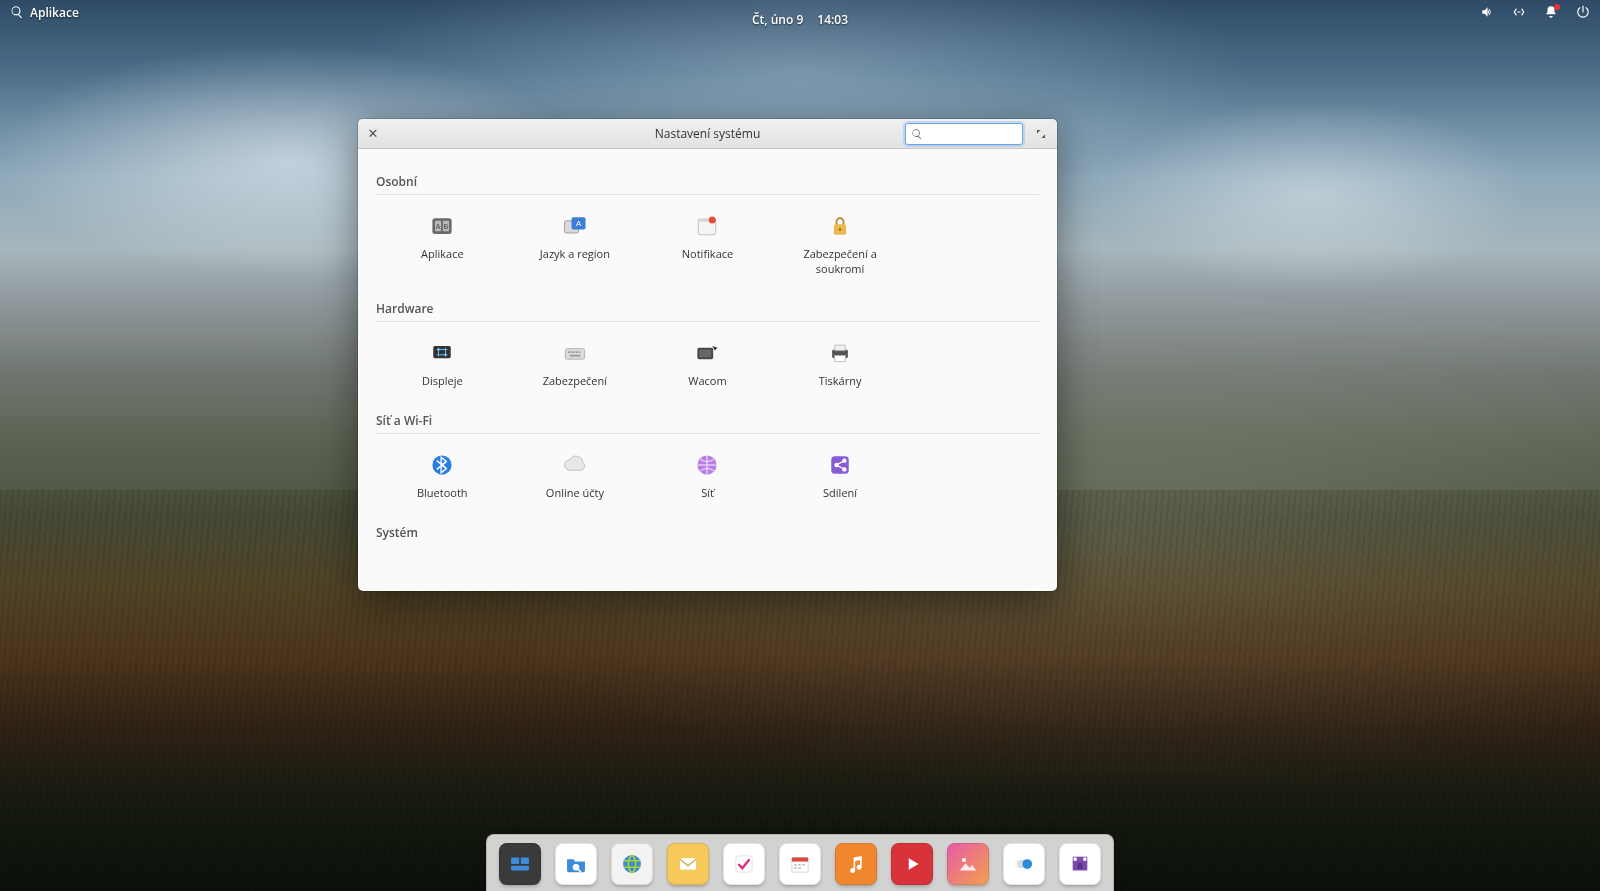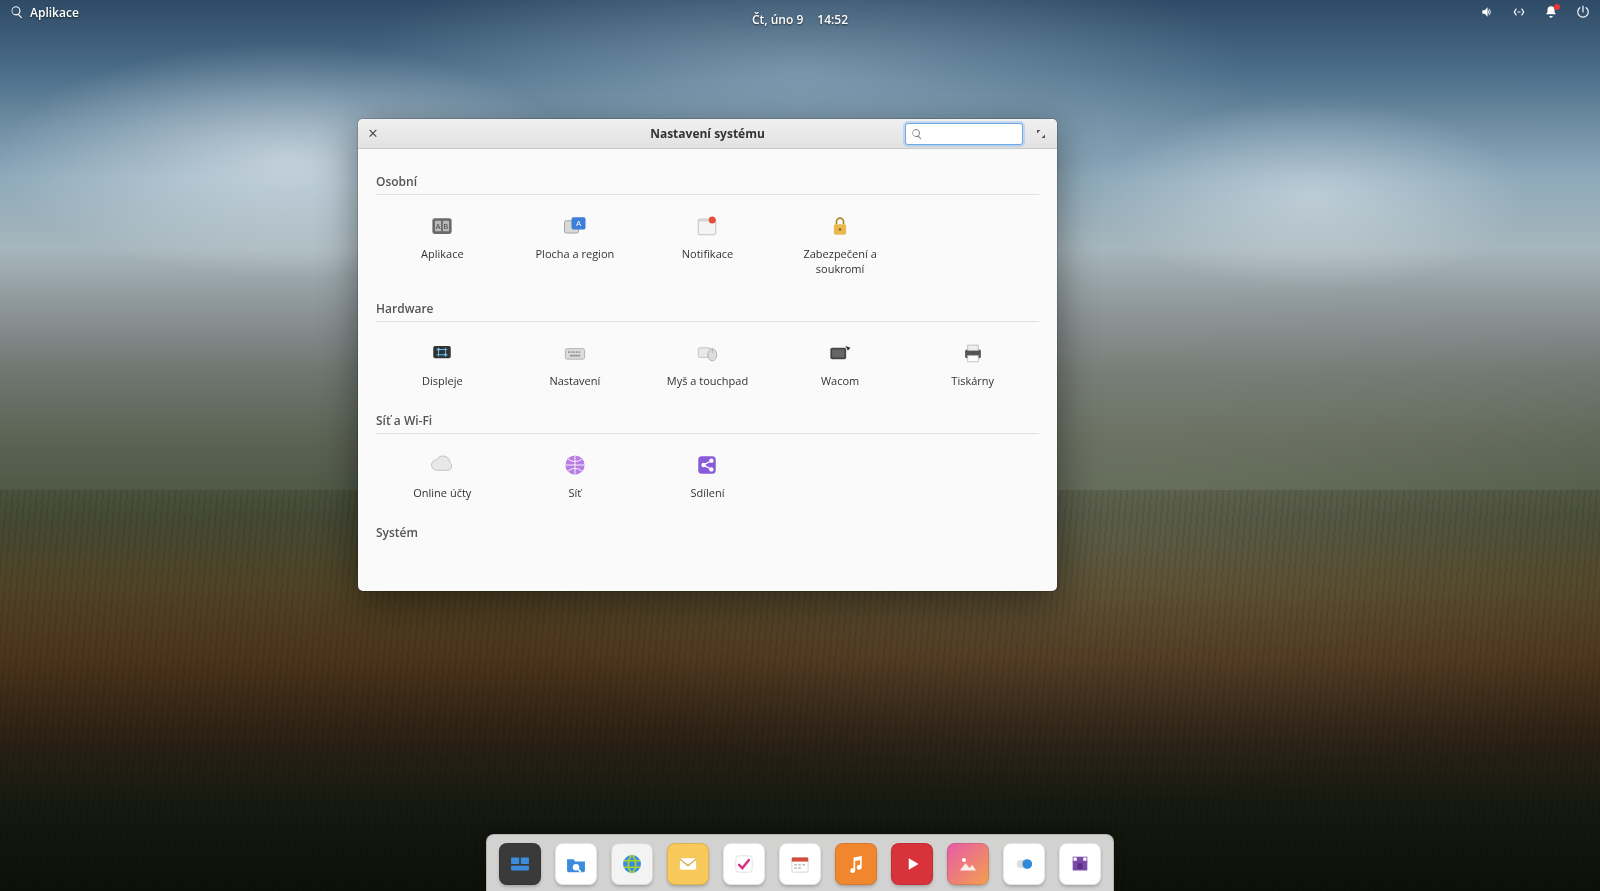--- a/index.html
+++ b/index.html
@@ -55,21 +55,21 @@
   .titlebar {
     height: 30px; flex: none;
     background: linear-gradient(to bottom, #f0f0f0, #e2e2e2);
     border-bottom: 1px solid #c8c8c8;
     display: flex; align-items: center; padding: 0 6px; position: relative;
   }
   .titlebar .close-btn {
     width: 18px; height: 18px; display: flex; align-items: center; justify-content: center;
     color: #555; cursor: pointer; font-size: 13px; line-height: 1;
   }
-  .titlebar .title { position: absolute; left: 50%; transform: translateX(-50%); font-size: 12px; color: #333; font-weight: 700; }
+  .titlebar .title { position: absolute; left: 50%; transform: translateX(-50%); font-size: 12px; color: #333; font-weight: 400; }
   .titlebar .spacer { flex: 1; }
   .titlebar .search {
     display: flex; align-items: center; gap: 4px;
     border: 1px solid #6aa9e8; border-radius: 3px; background: #fff;
     height: 22px; padding: 0 5px; box-shadow: 0 0 0 2px rgba(80,150,240,0.25);
   }
   .titlebar .search svg { width: 12px; height: 12px; fill: #777; }
   .titlebar .search input { border: none; outline: none; font-size: 11px; width: 90px; background: transparent; }
   .titlebar .max-btn { width: 20px; height: 20px; display: flex; align-items: center; justify-content: center; cursor: pointer; color: #555; margin-left: 8px; }
   .titlebar .max-btn svg { width: 12px; height: 12px; fill: #555; }
@@ -107,21 +107,21 @@
   <div class="left">
     <span class="ic">
       <svg viewBox="0 0 24 24">
           <path d="M10 2a8 8 0 015.3 13.9l5.4 5.4-1.4 1.4-5.4-5.4A8 8 0 1110 2zm0 2a6 6 0 100 12 6 6 0 000-12z"></path>
         </svg>
     </span>
     <span>Aplikace</span>
   </div>
   <div class="center">
     <span>Čt, úno 9</span>
-    <span>14:52</span>
+    <span>14:03</span>
   </div>
   <div class="right">
     <span class="ic">
       <svg viewBox="0 0 24 24">
           <path d="M4 9v6h4l5 5V4L8 9H4zm12 3a4 4 0 00-2-3.5v7A4 4 0 0016 12zm2.5 0a6.5 6.5 0 01-3.5 5.8v-1.7a5 5 0 000-8.2V6.2A6.5 6.5 0 0118.5 12z"></path>
         </svg>
     </span>
     <span class="ic">
       <svg viewBox="0 0 24 24">
           <path d="M7 7l-3 5 3 5M17 7l3 5-3 5M10 12h4" stroke="#fff" stroke-width="2" fill="none" stroke-linecap="round"></path>
@@ -179,21 +179,21 @@
         <span>Aplikace</span>
       </div>
       <div class="item">
         <div class="icon">
           <svg viewBox="0 0 32 32">
               <rect x="4" y="10" width="16" height="14" rx="2" fill="#d9d9d9" stroke="#999"></rect>
               <rect x="12" y="6" width="16" height="14" rx="2" fill="#3d7fd8"></rect>
               <text x="20" y="16" font-size="9" fill="#fff" text-anchor="middle" font-family="Arial">A</text>
             </svg>
         </div>
-        <span>Plocha a region</span>
+        <span>Jazyk a region</span>
       </div>
       <div class="item">
         <div class="icon">
           <svg viewBox="0 0 32 32">
               <rect x="6" y="8" width="20" height="18" rx="2" fill="#f4f4f4" stroke="#bbb"></rect>
               <path d="M6 10h20" stroke="#bbb"></path>
               <circle cx="22" cy="9" r="4" fill="#e74c3c"></circle>
             </svg>
         </div>
         <span>Notifikace</span>
@@ -231,31 +231,21 @@
               <g fill="#999">
                 <rect x="8" y="14" width="2" height="2"></rect>
                 <rect x="11" y="14" width="2" height="2"></rect>
                 <rect x="14" y="14" width="2" height="2"></rect>
                 <rect x="17" y="14" width="2" height="2"></rect>
                 <rect x="20" y="14" width="2" height="2"></rect>
                 <rect x="10" y="18" width="12" height="2"></rect>
               </g>
             </svg>
         </div>
-        <span>Nastavení</span>
-      </div>
-      <div class="item">
-        <div class="icon">
-          <svg viewBox="0 0 32 32">
-              <rect x="6" y="10" width="14" height="11" rx="2" fill="#e8e8e8" stroke="#bbb"></rect>
-              <ellipse cx="22" cy="18" rx="5" ry="7" fill="#ddd" stroke="#aaa"></ellipse>
-              <path d="M22 11v5" stroke="#aaa"></path>
-            </svg>
-        </div>
-        <span>Myš a touchpad</span>
+        <span>Zabezpečení</span>
       </div>
       <div class="item">
         <div class="icon">
           <svg viewBox="0 0 32 32">
               <rect x="5" y="10" width="18" height="13" rx="2" fill="#444"></rect>
               <rect x="7" y="12" width="14" height="9" fill="#666"></rect>
               <path d="M22 8l6 2-3 3z" fill="#333"></path>
             </svg>
         </div>
         <span>Wacom</span>
@@ -268,20 +258,29 @@
               <rect x="10" y="19" width="12" height="7" fill="#fff" stroke="#bbb"></rect>
             </svg>
         </div>
         <span>Tiskárny</span>
       </div>
     </div>
 
     <div class="section-title">Síť a Wi-Fi</div>
     <hr class="section-sep">
     <div class="grid5">
+      <div class="item">
+        <div class="icon">
+          <svg viewBox="0 0 32 32">
+              <circle cx="16" cy="16" r="11" fill="#2a7de1"></circle>
+              <path d="M15 7v18l6-5-6-4 6-4-6-5zM10 11l10 8M10 21l10-8" stroke="#fff" stroke-width="1.5" fill="none"></path>
+            </svg>
+        </div>
+        <span>Bluetooth</span>
+      </div>
       <div class="item">
         <div class="icon">
           <svg viewBox="0 0 32 32">
               <path d="M10 22a6 6 0 010-12 8 8 0 0115 3 5 5 0 01-2 9H10z" fill="#e8e8e8" stroke="#bbb"></path>
             </svg>
         </div>
         <span>Online účty</span>
       </div>
       <div class="item">
         <div class="icon">

